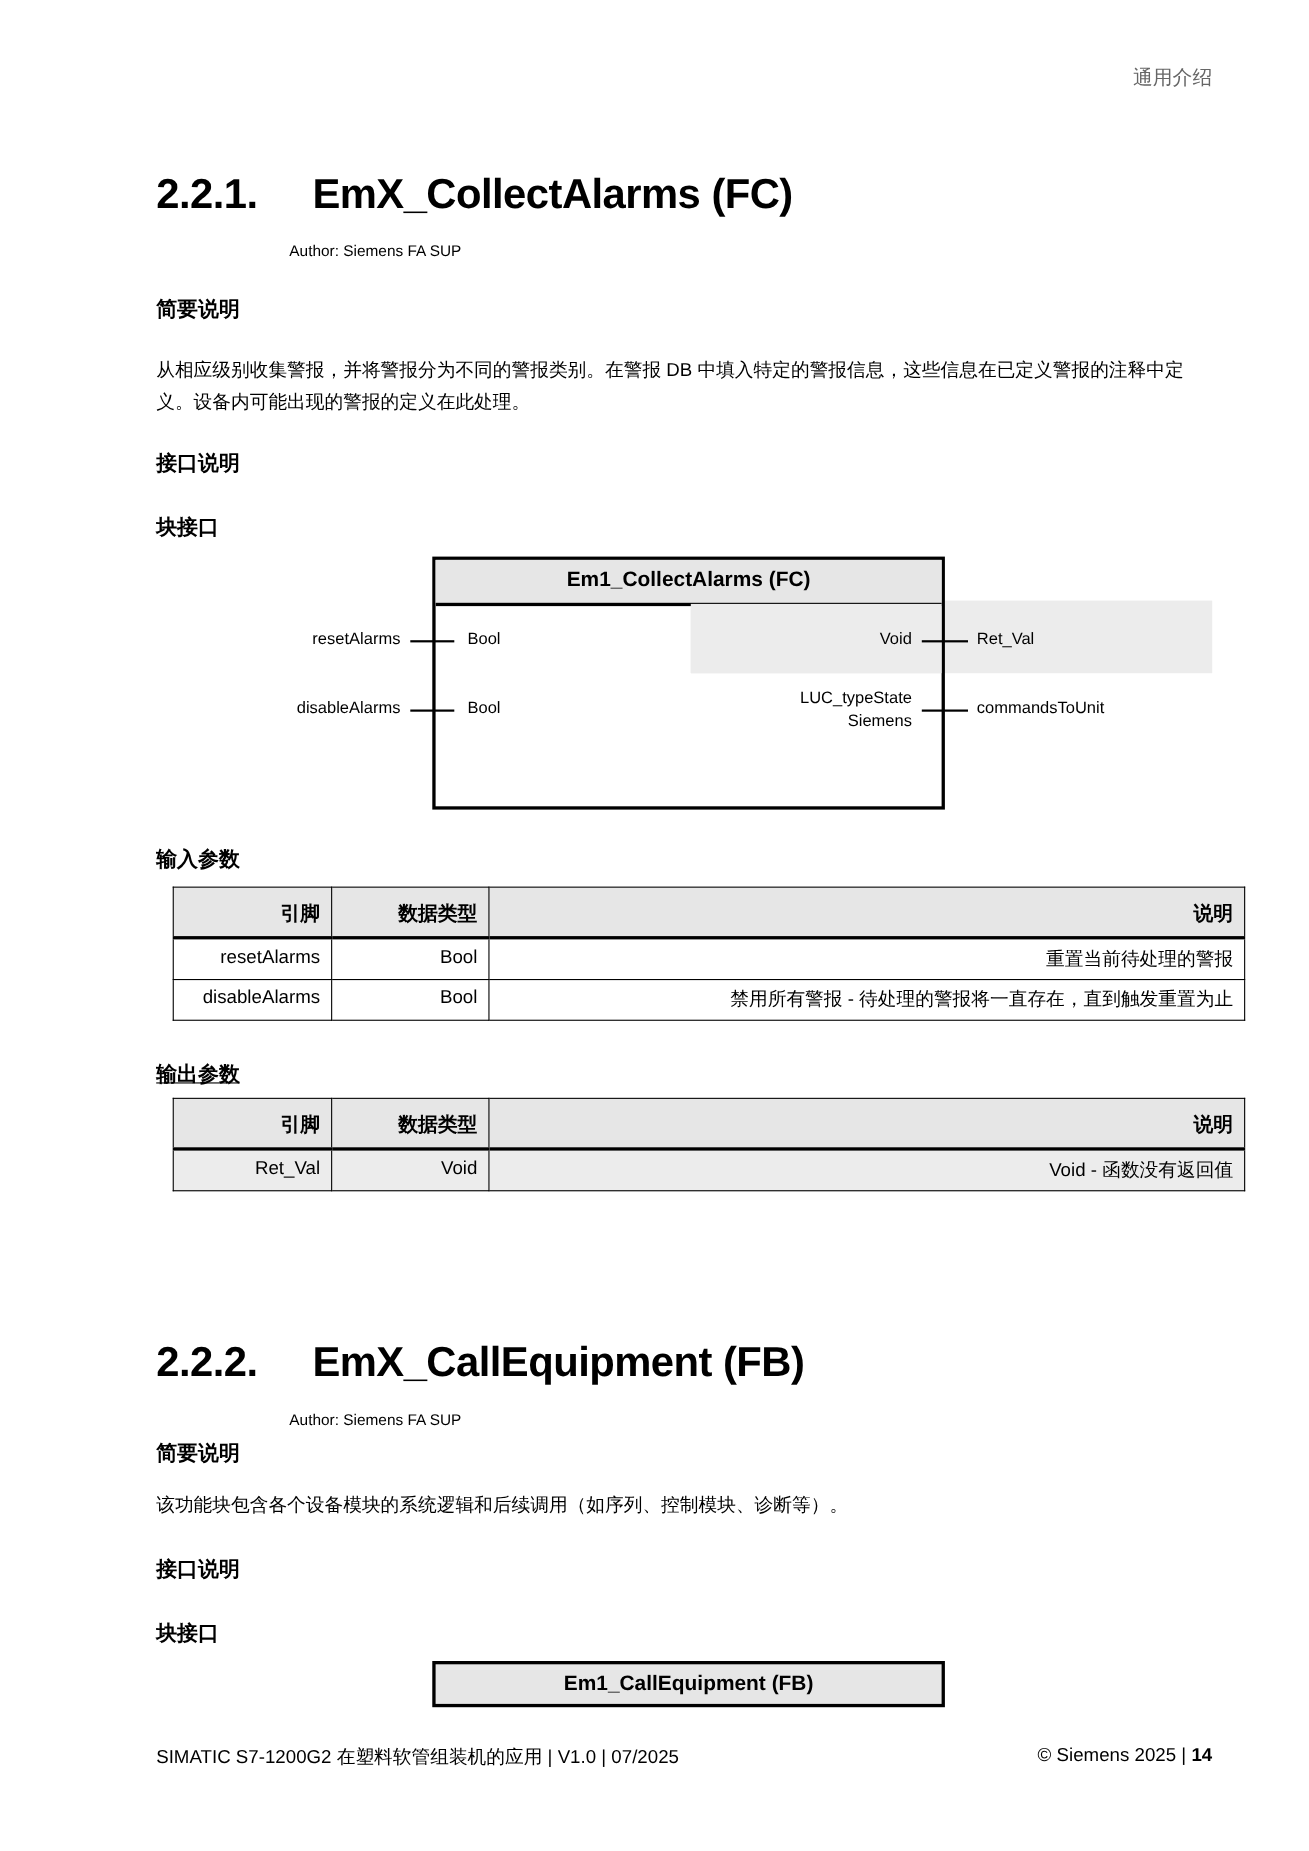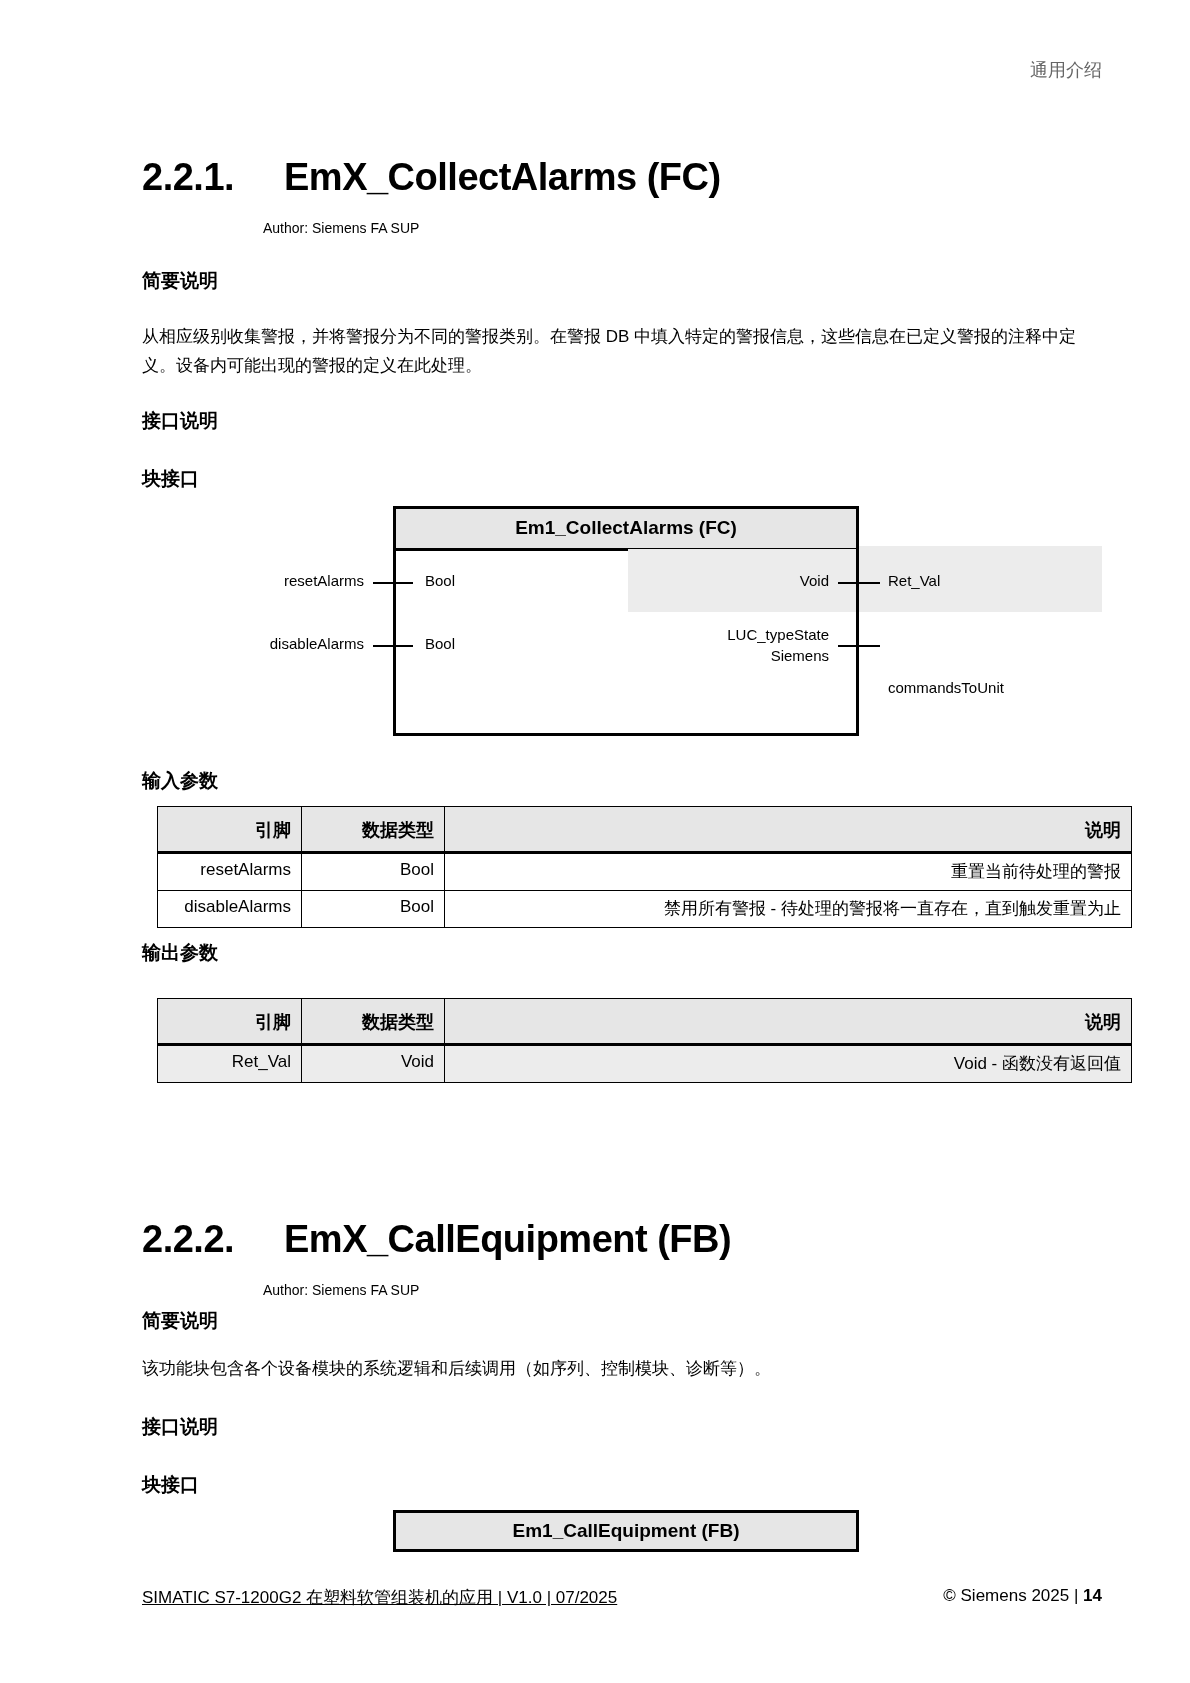--- a/index.html
+++ b/index.html
@@ -21,21 +21,21 @@
   .shade { background: #ececec; }
   .pin-label { font-size: 15px; white-space: nowrap; }
   .wire { height: 2px; background: #000; }
 
   
   table.param { position: absolute; border-collapse: collapse; font-size: 17px; }
   table.param th, table.param td { border: 1px solid #000; text-align: right; vertical-align: top; padding: 6px 10px 5px 10px; box-sizing: border-box; }
   table.param th { background: #e6e6e6; font-weight: bold; font-size: 18px; height: 46px; vertical-align: middle; border-bottom: 3px solid #000; }
   table.param tr.shaded td { background: #ececec; }
 
-  .footer-left { left: 142px; top: 1586px; font-size: 17px; text-decoration: underline; }
+  .footer-left { left: 142px; top: 1586px; font-size: 17px; }
   .footer-right { right: 88px; top: 1586px; font-size: 17px; }
   .footer-right b { font-weight: bold; }
 </style>
 </head>
 <body>
 
 <div class="abs header-right">通用介绍</div>
 
 <div class="abs h2" style="top:156px;">
   <span class="num">2.2.1.</span><span>EmX_CollectAlarms (FC)</span>
@@ -68,21 +68,21 @@
 
   <div class="abs pin-label" style="right:361px; top:572px;">Void</div>
   <div class="abs wire" style="left:838px; top:582px; width:42px;"></div>
   <div class="abs pin-label" style="left:888px; top:572px;">Ret_Val</div>
 
   <div class="abs pin-label" style="right:361px; top:624px; text-align:right; line-height:21px;">
     <div>LUC_typeState</div>
     <div>Siemens</div>
   </div>
   <div class="abs wire" style="left:838px; top:645px; width:42px;"></div>
-  <div class="abs pin-label" style="left:888px; top:635px;margin-top:44px;">commandsToUnit</div>
+  <div class="abs pin-label" style="left:888px; top:635px;">commandsToUnit</div>
 </div>
 
 <div class="abs h4" style="top:768px;">输入参数</div>
 <table class="param" style="left:157px; top:806px; width:975px;">
   <colgroup>
       <col style="width:144px">
       <col style="width:143px">
       <col>
     </colgroup>
   <tbody>
@@ -97,21 +97,21 @@
     <td>重置当前待处理的警报</td>
   </tr>
   <tr style="height:37px;">
     <td>disableAlarms</td>
     <td>Bool</td>
     <td>禁用所有警报 - 待处理的警报将一直存在，直到触发重置为止</td>
   </tr>
 </tbody>
   </table>
 
-<div class="abs h4" style="top:940px;">输出参数</div>
+<div class="abs h4" style="top:964px;text-decoration:underline;">输出参数</div>
 <table class="param" style="left:157px; top:998px; width:975px;">
   <colgroup>
       <col style="width:144px">
       <col style="width:143px">
       <col>
     </colgroup>
   <tbody>
       <tr>
     <th>引脚</th>
     <th>数据类型</th>

